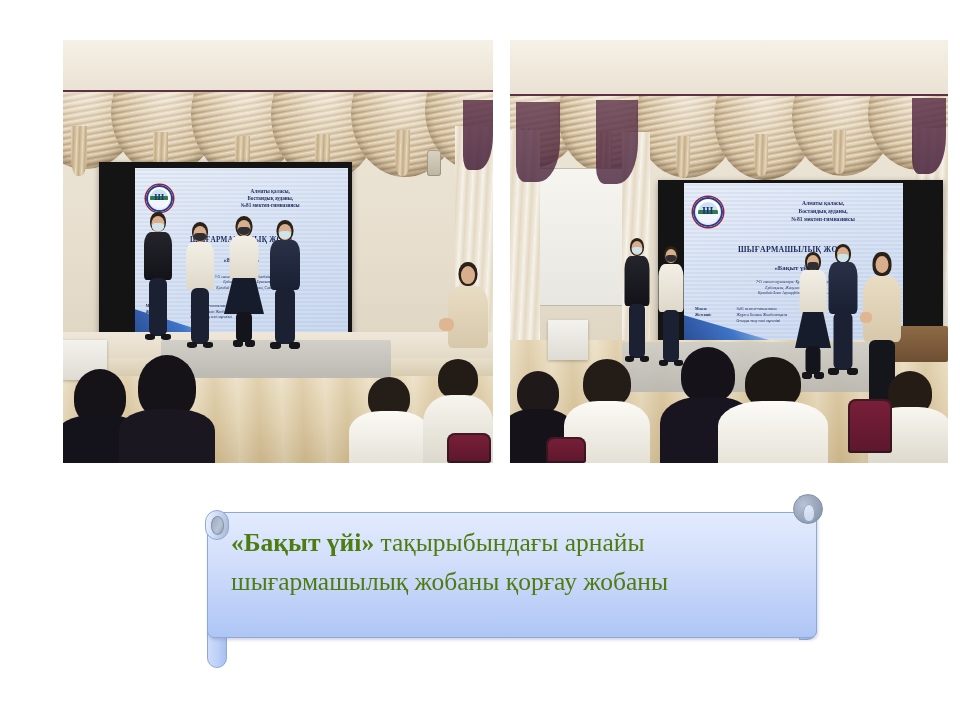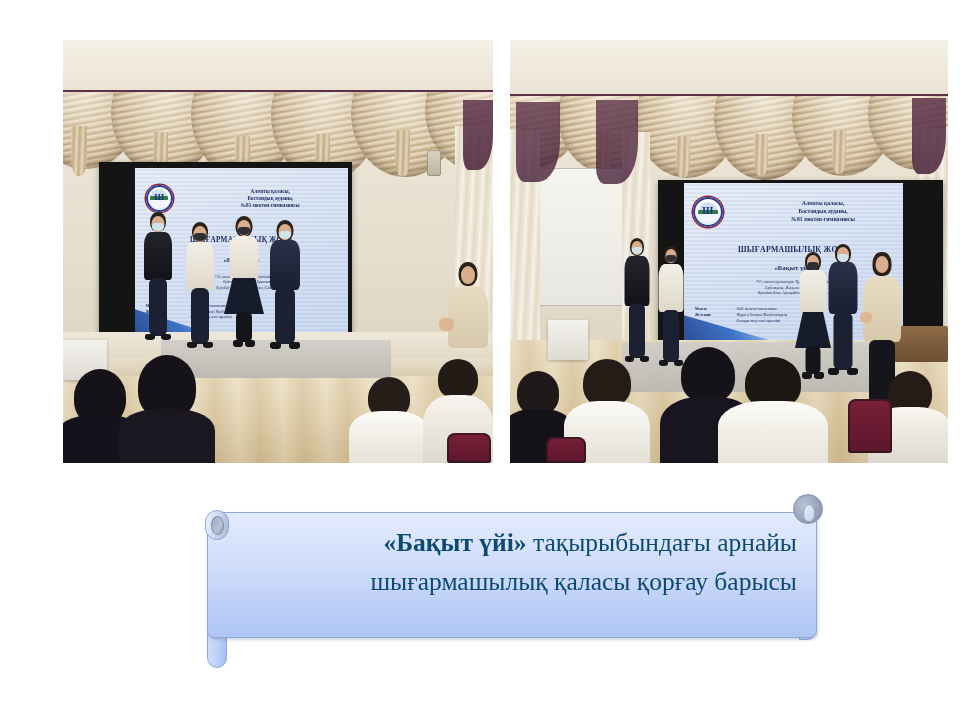--- a/index.html
+++ b/index.html
@@ -309,25 +309,25 @@
     width: 12px; height: 18px;
     border-radius: 50% 50% 45% 45%;
     background: linear-gradient(160deg,#e6ecf9 0%, #c8d4ec 100%);
     box-shadow: inset 0 0 0 1px rgba(120,135,165,.7);
   }
 
   .caption-text {
     position: absolute;
     left: 48px; top: 30px;
     width: 566px;
-    text-align: right;
+    text-align: left;
     font-family: "Liberation Serif", serif;
     font-size: 25.5px;
     line-height: 1.52;
-    color: #0c4a6e;
+    color: #4d7c0f;
   }
   .caption-text b { font-weight: bold; }
 </style>
 </head>
 <body>
 
 <div id="slide">
 
   <div class="photo photo-l">
     <div class="scene">
@@ -621,17 +621,17 @@
     <div class="scroll-left-strip"></div>
     <div class="scroll-right-strip"></div>
     <div class="scroll-body"></div>
     <div class="curl-left"></div>
     <div class="curl-right"></div>
 
     <div class="caption-text">
       <div>
         <b>«Бақыт үйі»</b><span> тақырыбындағы арнайы</span>
       </div>
-      <div>шығармашылық қаласы қорғау барысы</div>
+      <div>шығармашылық жобаны қорғау жобаны</div>
     </div>
   </div>
 
 </div>
 
 </body></html>

